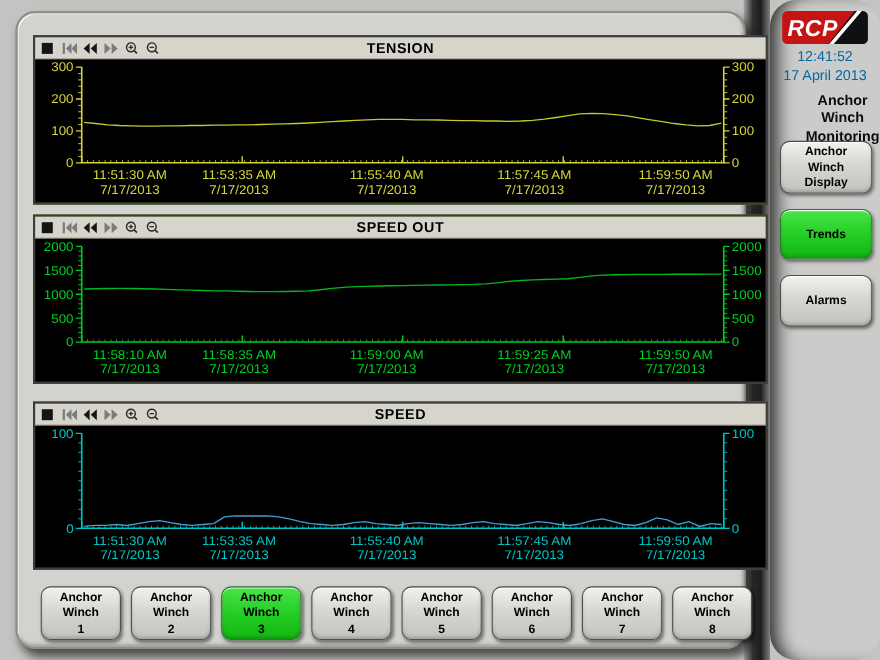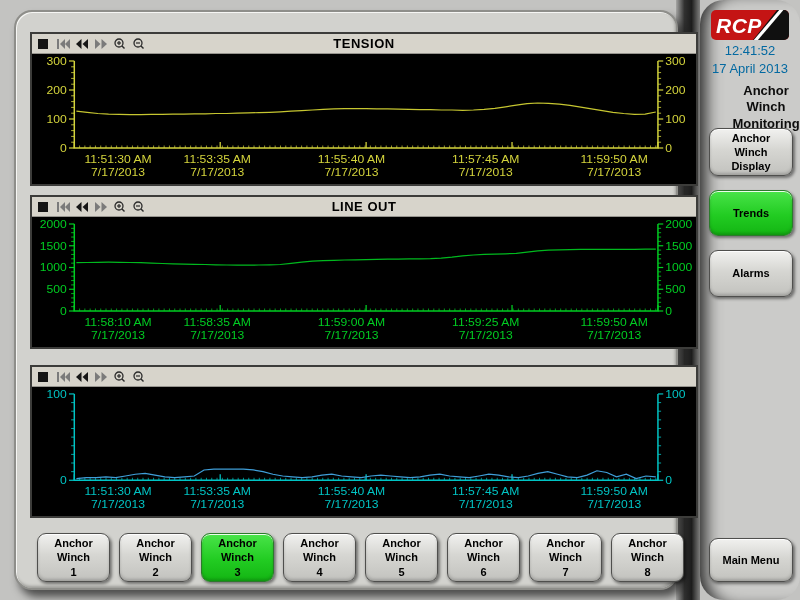--- a/index.html
+++ b/index.html
@@ -278,21 +278,21 @@
           <text x="429.15999999999997" y="122" fill="#d4d43c" text-anchor="middle" font-size="11.5">7/17/2013</text>
           <text x="550.6" y="109" fill="#d4d43c" text-anchor="middle" font-size="11.5">11:59:50 AM</text>
           <text x="550.6" y="122" fill="#d4d43c" text-anchor="middle" font-size="11.5">7/17/2013</text>
           <polyline points="42.0,57.2 52.1,58.3 62.3,59.5 72.4,60.1 82.6,60.4 92.7,60.6 102.9,60.6 113.0,60.4 123.2,60.4 133.3,60.1 143.5,60.1 153.6,59.8 163.8,59.8 173.9,59.5 184.1,59.5 194.2,59.2 204.4,58.9 214.5,58.6 224.7,58.3 234.8,57.8 245.0,57.2 255.1,56.6 265.3,56.0 275.4,55.4 285.6,54.9 295.7,54.6 305.9,54.6 316.0,54.6 326.1,54.9 336.3,54.9 346.4,55.1 356.6,55.4 366.7,55.7 376.9,55.7 387.0,56.0 397.2,56.0 407.3,56.3 417.5,56.0 427.6,55.4 437.8,54.3 447.9,52.8 458.1,51.1 468.2,49.6 478.4,49.0 488.5,49.3 498.7,50.2 508.8,51.4 519.0,53.1 529.1,54.9 539.3,56.6 549.4,58.3 559.6,59.5 569.7,60.4 579.9,60.1 590.0,58.0" fill="none" stroke="#c6c630" stroke-width="1.2"></polyline>
         </svg>
     </div>
   </div>
 
   <div class="chart" id="chart1">
     <div class="titlebar">
-      <div class="chart-title">LINE OUT</div>
+      <div class="chart-title">SPEED OUT</div>
       <div class="tools">
         <svg class="tb-icon">
             <use href="#i-stop"></use>
           </svg>
         <svg class="tb-icon">
             <use href="#i-skip"></use>
           </svg>
         <svg class="tb-icon">
             <use href="#i-back"></use>
           </svg>
@@ -488,20 +488,21 @@
           <text x="429.15999999999997" y="122" fill="#00cd22" text-anchor="middle" font-size="11.5">7/17/2013</text>
           <text x="550.6" y="109" fill="#00cd22" text-anchor="middle" font-size="11.5">11:59:50 AM</text>
           <text x="550.6" y="122" fill="#00cd22" text-anchor="middle" font-size="11.5">7/17/2013</text>
           <polyline points="42.0,45.7 52.1,45.5 62.3,45.3 72.4,45.2 82.6,45.3 92.7,45.5 102.9,45.7 113.0,46.1 123.2,46.5 133.3,46.8 143.5,47.1 153.6,47.4 163.8,47.5 173.9,47.8 184.1,48.0 194.2,48.1 204.4,48.1 214.5,48.0 224.7,47.8 234.8,47.5 245.0,46.4 255.1,45.1 265.3,44.2 275.4,43.6 285.6,43.3 295.7,43.0 305.9,42.8 316.0,42.6 326.1,42.4 336.3,42.2 346.4,42.1 356.6,41.9 366.7,41.8 376.9,41.6 387.0,41.1 397.2,40.1 407.3,38.8 417.5,38.0 427.6,37.4 437.8,37.1 447.9,36.8 458.1,36.4 468.2,35.1 478.4,33.8 488.5,33.1 498.7,32.8 508.8,32.6 519.0,32.4 529.1,32.4 539.3,32.4 549.4,32.3 559.6,32.3 569.7,32.3 579.9,32.2 590.0,32.2" fill="none" stroke="#00b91e" stroke-width="1.2"></polyline>
         </svg>
     </div>
   </div>
 
   <div class="chart" id="chart2">
     <div class="titlebar">
+      <div class="chart-title">SPEED</div>
       <div class="tools">
         <svg class="tb-icon">
             <use href="#i-stop"></use>
           </svg>
         <svg class="tb-icon">
             <use href="#i-skip"></use>
           </svg>
         <svg class="tb-icon">
             <use href="#i-back"></use>
           </svg>
@@ -749,16 +750,13 @@
     <span>Anchor</span>
     <span>Winch</span>
     <span>Display</span>
   </div>
   <div class="btn sbtn green" id="btn-trends">
     <span>Trends</span>
   </div>
   <div class="btn sbtn" id="btn-alarms">
     <span>Alarms</span>
   </div>
-  <div class="btn sbtn" id="btn-mainmenu">
-    <span>Main Menu</span>
-  </div>
 </div>
 
 </body></html>

